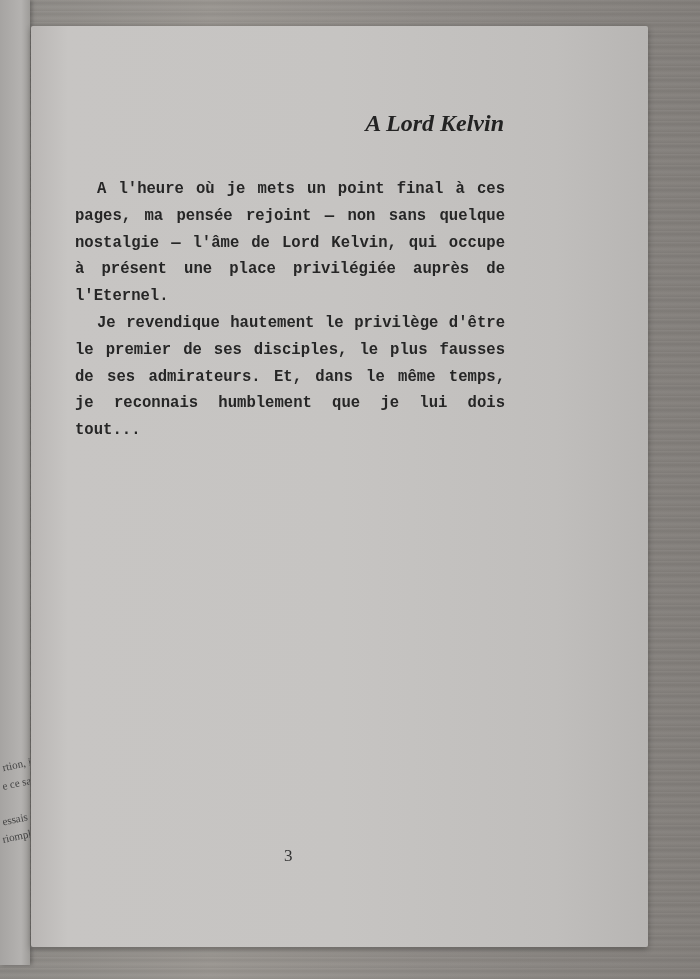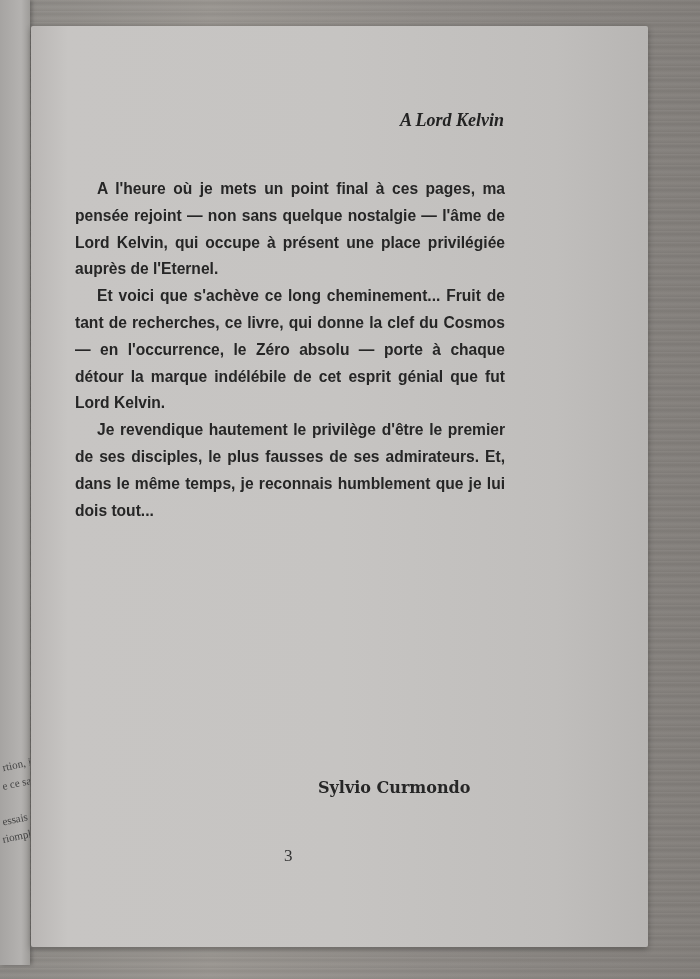--- a/index.html
+++ b/index.html
@@ -24,25 +24,25 @@
     }
     .page {
       position: absolute; left: 31px; top: 26px; width: 617px; height: 921px;
       background: linear-gradient(90deg, #b9b6b4 0%, #c7c5c3 6%, #c6c4c2 50%, #c0bebc 85%, #b7b5b3 100%);
       box-shadow: 0 2px 6px rgba(0,0,0,0.3);
       border-radius: 2px;
     }
     .dedication {
       position: absolute; right: 144px; top: 84px;
       font-family: "Liberation Serif", serif; font-style: italic; font-weight: bold;
-      font-size: 18px; color: #232323;
+      font-size: 24px; color: #232323;
     }
     .body-text {
       position: absolute; left: 44px; top: 150px; width: 430px;
-      font-family: Liberation Sans, sans-serif; font-weight: bold; font-size: 15.6px;
+      font-family: Liberation Mono, monospace; font-weight: bold; font-size: 15.6px;
       line-height: 26.8px; color: #262626; text-align: justify;
     }
     .body-text p { margin: 0; text-indent: 22px; }
     .signature {
       position: absolute; left: 287px; top: 752px;
       font-family: "DejaVu Serif", serif; font-weight: bold; font-size: 16px; color: #262626;
     }
     .page-number {
       position: absolute; left: 253px; top: 820px;
       font-family: "Liberation Serif", serif; font-size: 17px; color: #333;
@@ -58,19 +58,17 @@
   <span class="back-text" style="left:2px; top:777px;">e ce sa</span>
   <span class="back-text" style="left:2px; top:812px;">essais d</span>
   <span class="back-text" style="left:2px; top:830px;">riompl</span>
 </div>
 
 <div class="page">
   <div class="dedication">A Lord Kelvin</div>
 
   <div class="body-text">
     <p>A l'heure où je mets un point final à ces pages, ma pensée rejoint — non sans quelque nostalgie — l'âme de Lord Kelvin, qui occupe à présent une place privilégiée auprès de l'Eternel.</p>
-    <p>Et voici que s'achève ce long cheminement... Fruit de tant de recherches, ce livre, qui donne la clef du Cosmos — en l'occurrence, le Zéro absolu — porte à chaque détour la marque indélébile de cet esprit génial que fut Lord Kelvin.</p>
     <p>Je revendique hautement le privilège d'être le premier de ses disciples, le plus fausses de ses admirateurs. Et, dans le même temps, je reconnais humblement que je lui dois tout...</p>
   </div>
 
-  <div class="signature">Sylvio Curmondo</div>
   <div class="page-number">3</div>
 </div>
 
 </body></html>

